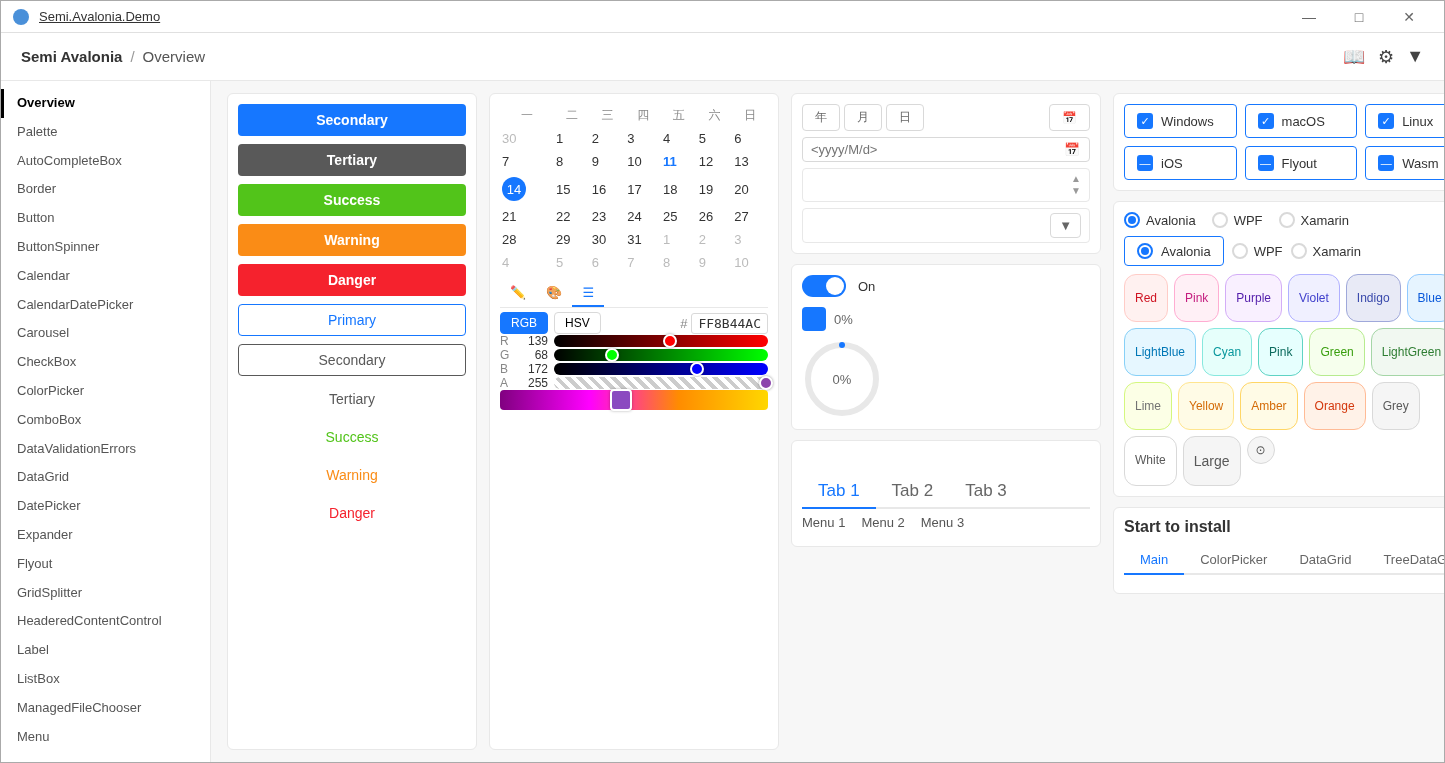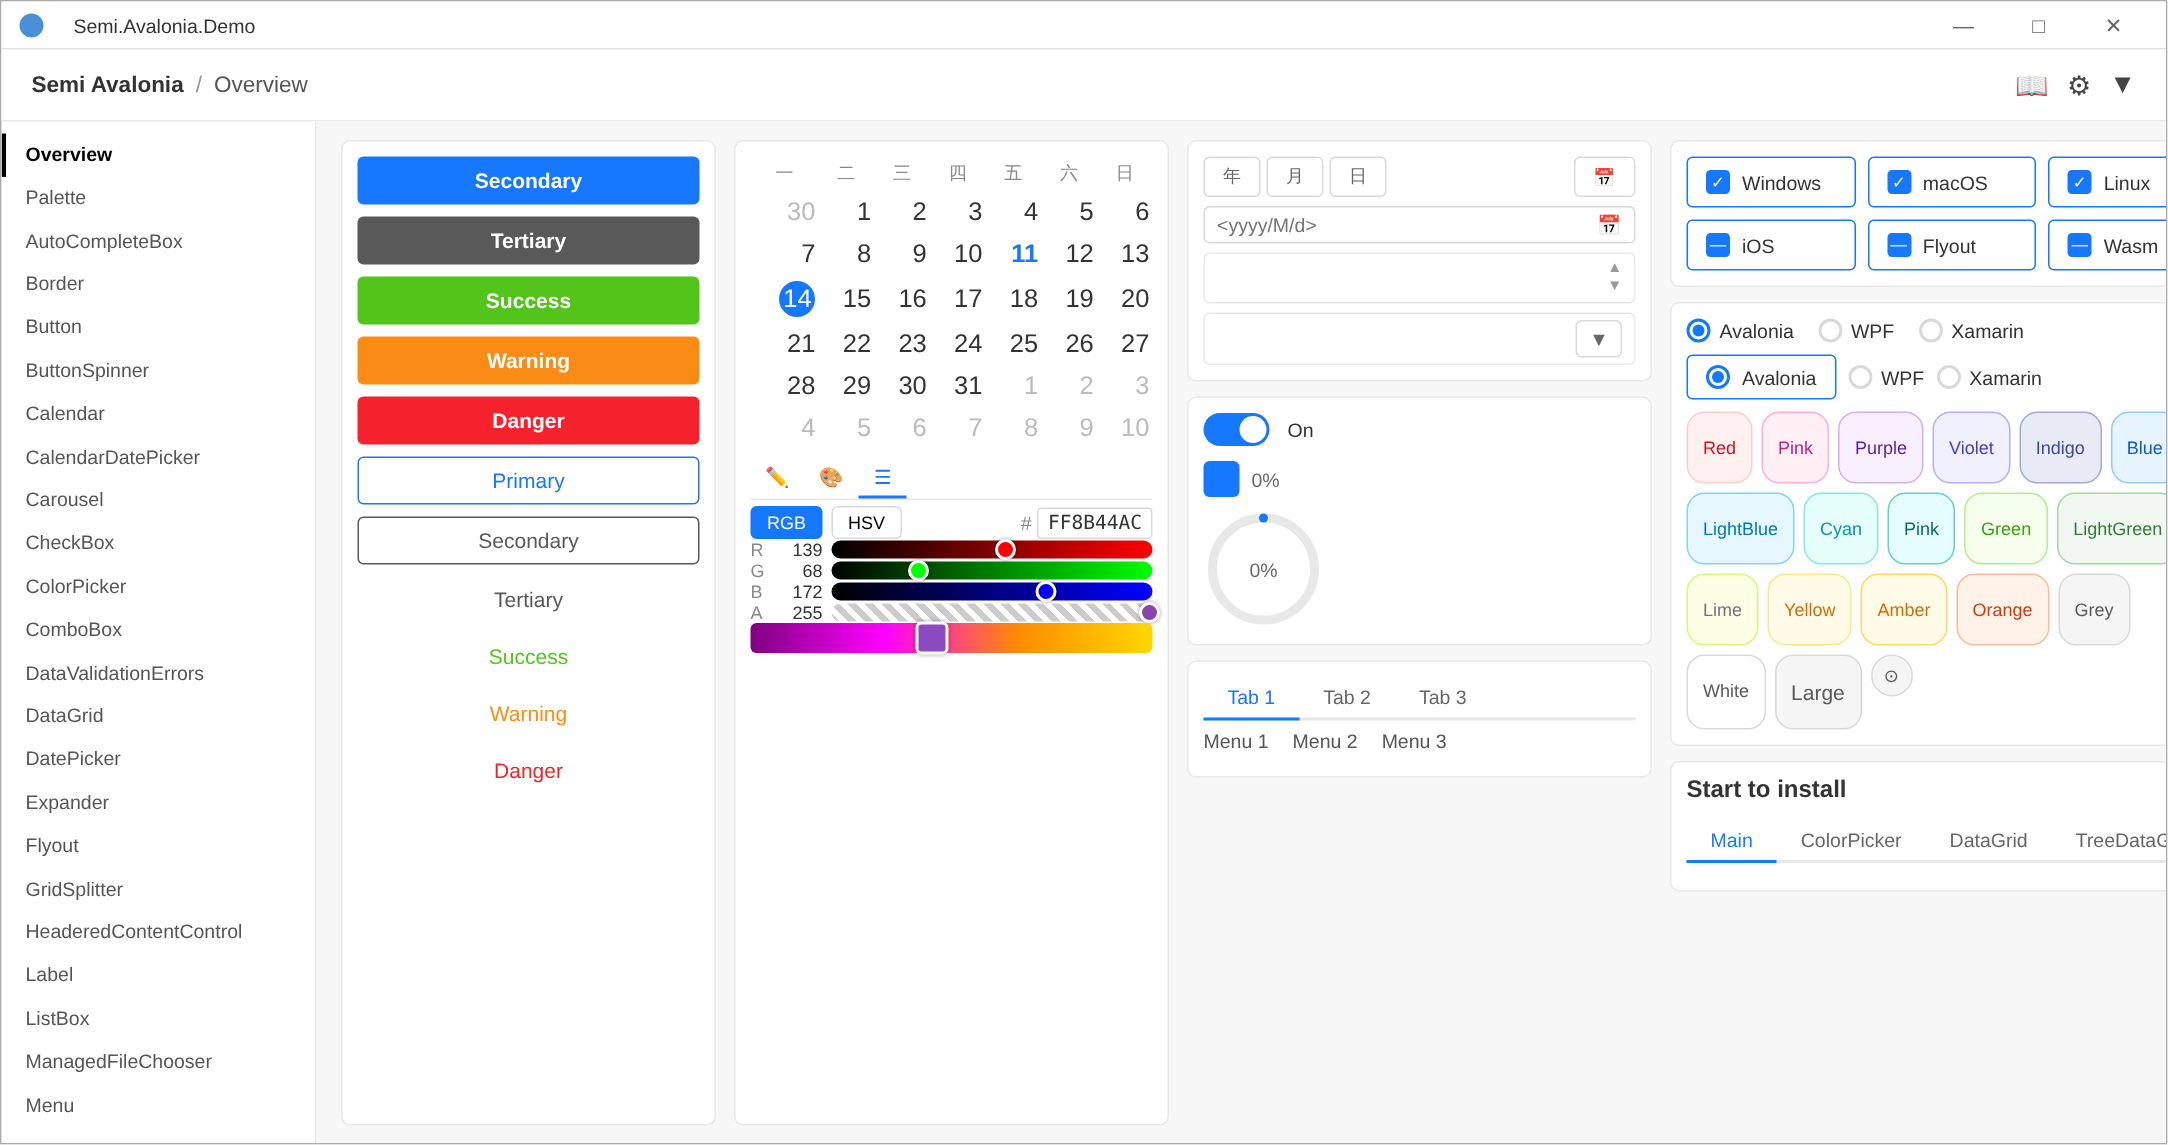--- a/index.html
+++ b/index.html
@@ -1,21 +1,21 @@
 <!DOCTYPE html>
 <html><head>
   <meta charset="utf-8">
   <style>
     * { box-sizing: border-box; margin: 0; padding: 0; }
     body { font-family: 'Segoe UI', sans-serif; font-size: 13px; background: #f0f0f0; color: #333; overflow: hidden; }
     
     .window { width: 1445px; height: 763px; background: #fff; display: flex; flex-direction: column; border: 1px solid #aaa; }
     
     .title-bar { height: 32px; background: #fff; display: flex; align-items: center; padding: 0 12px; border-bottom: 1px solid #e0e0e0; justify-content: space-between; }
-    .title-bar-left { display: flex; align-items: flex-end; gap: 20px; }
+    .title-bar-left { display: flex; align-items: flex-start; gap: 10px; text-decoration: underline; }
     .app-icon { width: 16px; height: 16px; background: #4a90d9; border-radius: 50%; }
     .title-bar-controls { display: flex; gap: 4px; }
     .title-bar-btn { width: 46px; height: 32px; border: none; background: transparent; cursor: pointer; font-size: 14px; color: #666; display: flex; align-items: center; justify-content: center; }
     
     .header { height: 48px; background: #fff; display: flex; align-items: center; padding: 0 20px; border-bottom: 1px solid #e8e8e8; justify-content: space-between; }
     .header-left { display: flex; align-items: center; gap: 8px; font-size: 15px; font-weight: 600; }
     .header-sep { color: #999; font-weight: 300; }
     .header-sub { font-weight: 400; color: #555; }
     .header-right { display: flex; align-items: center; gap: 12px; }
     .header-icon { font-size: 18px; color: #444; cursor: pointer; }
@@ -42,21 +42,21 @@
     .btn-outline-secondary { background: transparent; color: #595959; border: 1px solid #595959; padding: 7px 16px; font-size: 14px; border-radius: 4px; cursor: pointer; }
     .btn-text-tertiary { background: transparent; color: #595959; border: none; padding: 7px 16px; font-size: 14px; border-radius: 4px; cursor: pointer; }
     .btn-text-success { background: transparent; color: #52c41a; border: none; padding: 7px 16px; font-size: 14px; border-radius: 4px; cursor: pointer; }
     .btn-text-warning { background: transparent; color: #fa8c16; border: none; padding: 7px 16px; font-size: 14px; border-radius: 4px; cursor: pointer; }
     .btn-text-danger { background: transparent; color: #f5222d; border: none; padding: 7px 16px; font-size: 14px; border-radius: 4px; cursor: pointer; }
 
     
     .calendar-col { background: #fff; border-radius: 6px; border: 1px solid #e8e8e8; padding: 8px; }
     .cal-table { width: 100%; border-collapse: collapse; }
     .cal-table th { text-align: center; padding: 3px; color: #888; font-weight: 400; font-size: 12px; }
-    .cal-table td { text-align: right; padding: 4px 2px; font-size: 17px; cursor: pointer; border-radius: 4px; }
+    .cal-table td { text-align: left; padding: 4px 2px; font-size: 13px; cursor: pointer; border-radius: 4px; }
     .cal-today { background: #1677ff; color: #fff; border-radius: 50%; width: 24px; height: 24px; display: inline-flex; align-items: center; justify-content: center; }
     .cal-other { color: #bbb; }
     .color-mode-btn { padding: 3px 10px; font-size: 12px; border: 1px solid #d9d9d9; border-radius: 4px; cursor: pointer; background: #fff; }
     .color-mode-btn.active { background: #1677ff; color: #fff; border-color: #1677ff; }
     .hex-hash { color: #888; }
     .hex-value { font-family: monospace; font-size: 13px; border: 1px solid #d9d9d9; padding: 2px 6px; border-radius: 3px; background: #fff; }
     .color-slider-row { display: flex; align-items: center; gap: 6px; }
     .color-label { width: 12px; font-size: 12px; color: #888; }
     .color-value { width: 30px; font-size: 12px; text-align: right; }
     .slider-track { flex: 1; height: 12px; border-radius: 6px; position: relative; }
@@ -80,21 +80,21 @@
     .toggle-thumb { position: absolute; right: 2px; top: 2px; width: 18px; height: 18px; border-radius: 50%; background: #fff; }
     .toggle-label { font-size: 13px; }
     .progress-color-box { width: 24px; height: 24px; background: #1677ff; border-radius: 4px; }
     .progress-text { font-size: 13px; color: #666; }
     .circular-progress { width: 80px; height: 80px; position: relative; display: flex; align-items: center; justify-content: center; }
     .circular-progress svg { position: absolute; top: 0; left: 0; transform: rotate(-90deg); }
     .circular-progress-text { font-size: 13px; color: #666; z-index: 1; }
 
     
     .tabs-row { display: flex; gap: 0; border-bottom: 2px solid #e8e8e8; }
-    .tab-item { padding: 6px 16px; cursor: pointer; font-size: 13px; color: #666; }
+    .tab-item { padding: 6px 16px; cursor: pointer; font-size: 17px; color: #666; margin-top: 24px; }
     .tab-item.active { color: #1677ff; border-bottom: 2px solid #1677ff; margin-bottom: -2px; }
     
     
     .menu-row { display: flex; gap: 16px; padding: 6px 0; }
     .menu-item { cursor: pointer; font-size: 13px; color: #555; }
 
     
     .os-grid { display: grid; grid-template-columns: 1fr 1fr 1fr; gap: 8px; }
     .os-checkbox-row { border: 1px solid #d9d9d9; border-radius: 4px; padding: 8px 12px; display: flex; align-items: center; gap: 8px; font-size: 13px; }
     .os-checkbox-row.checked { border-color: #1677ff; }

